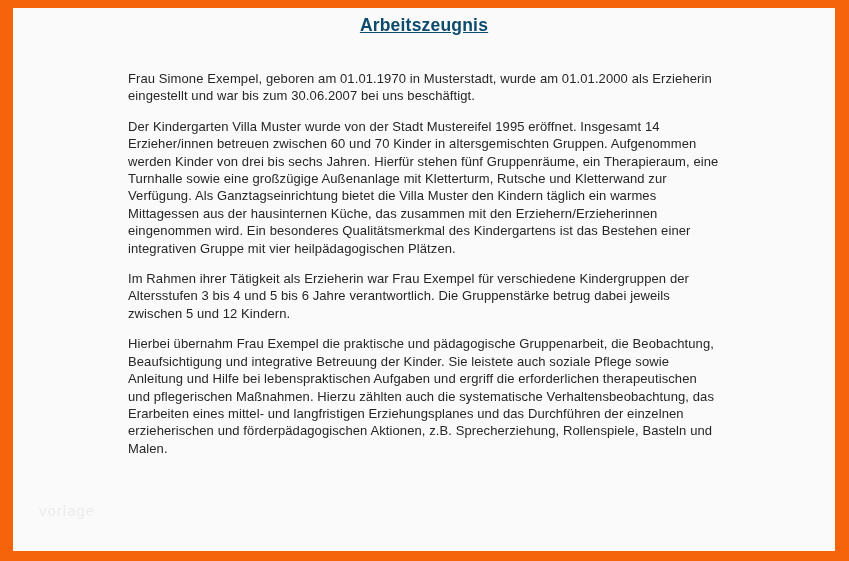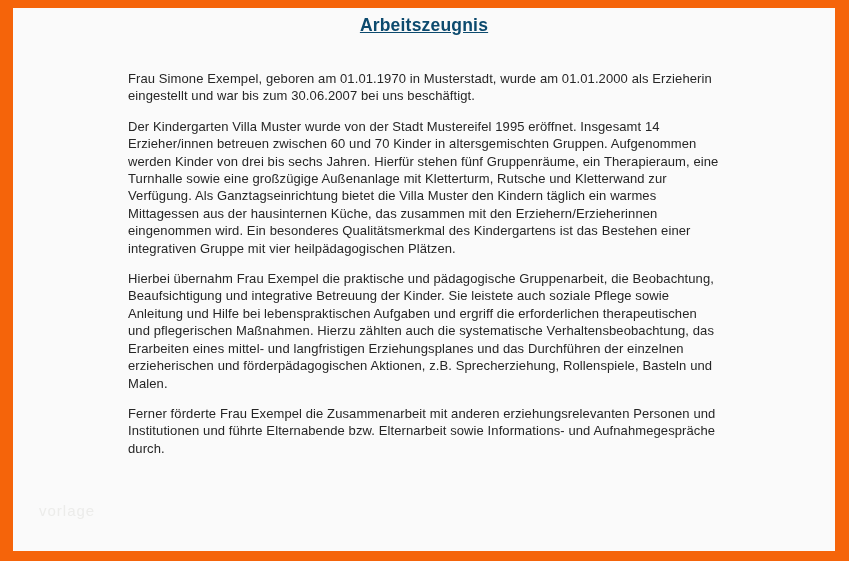--- a/index.html
+++ b/index.html
@@ -62,18 +62,18 @@
 <div class="screenshot">
   <div class="page">
 
     <h1 class="doc-title">Arbeitszeugnis</h1>
 
     <span class="watermark">vorlage</span>
 
     <div class="content">
       <p>Frau Simone Exempel, geboren am 01.01.1970 in Musterstadt, wurde am 01.01.2000 als Erzieherin eingestellt und war bis zum 30.06.2007 bei uns beschäftigt.</p>
       <p>Der Kindergarten Villa Muster wurde von der Stadt Mustereifel 1995 eröffnet. Insgesamt 14 Erzieher/innen betreuen zwischen 60 und 70 Kinder in altersgemischten Gruppen. Aufgenommen werden Kinder von drei bis sechs Jahren. Hierfür stehen fünf Gruppenräume, ein Therapieraum, eine Turnhalle sowie eine großzügige Außenanlage mit Kletterturm, Rutsche und Kletterwand zur Verfügung. Als Ganztagseinrichtung bietet die Villa Muster den Kindern täglich ein warmes Mittagessen aus der hausinternen Küche, das zusammen mit den Erziehern/Erzieherinnen eingenommen wird. Ein besonderes Qualitätsmerkmal des Kindergartens ist das Bestehen einer integrativen Gruppe mit vier heilpädagogischen Plätzen.</p>
+      <p>Im Rahmen ihrer Tätigkeit als Erzieherin war Frau Exempel für verschiedene Kindergruppen der Altersstufen 3 bis 4 und 5 bis 6 Jahre verantwortlich. Die Gruppenstärke betrug dabei jeweils zwischen 5 und 12 Kindern.</p>
       <p>Hierbei übernahm Frau Exempel die praktische und pädagogische Gruppenarbeit, die Beobachtung, Beaufsichtigung und integrative Betreuung der Kinder. Sie leistete auch soziale Pflege sowie Anleitung und Hilfe bei lebenspraktischen Aufgaben und ergriff die erforderlichen therapeutischen und pflegerischen Maßnahmen. Hierzu zählten auch die systematische Verhaltensbeobachtung, das Erarbeiten eines mittel- und langfristigen Erziehungsplanes und das Durchführen der einzelnen erzieherischen und förderpädagogischen Aktionen, z.B. Sprecherziehung, Rollenspiele, Basteln und Malen.</p>
-      <p>Ferner förderte Frau Exempel die Zusammenarbeit mit anderen erziehungsrelevanten Personen und Institutionen und führte Elternabende bzw. Elternarbeit sowie Informations- und Aufnahmegespräche durch.</p>
     </div>
 
   </div>
 </div>
 
 </body></html>

